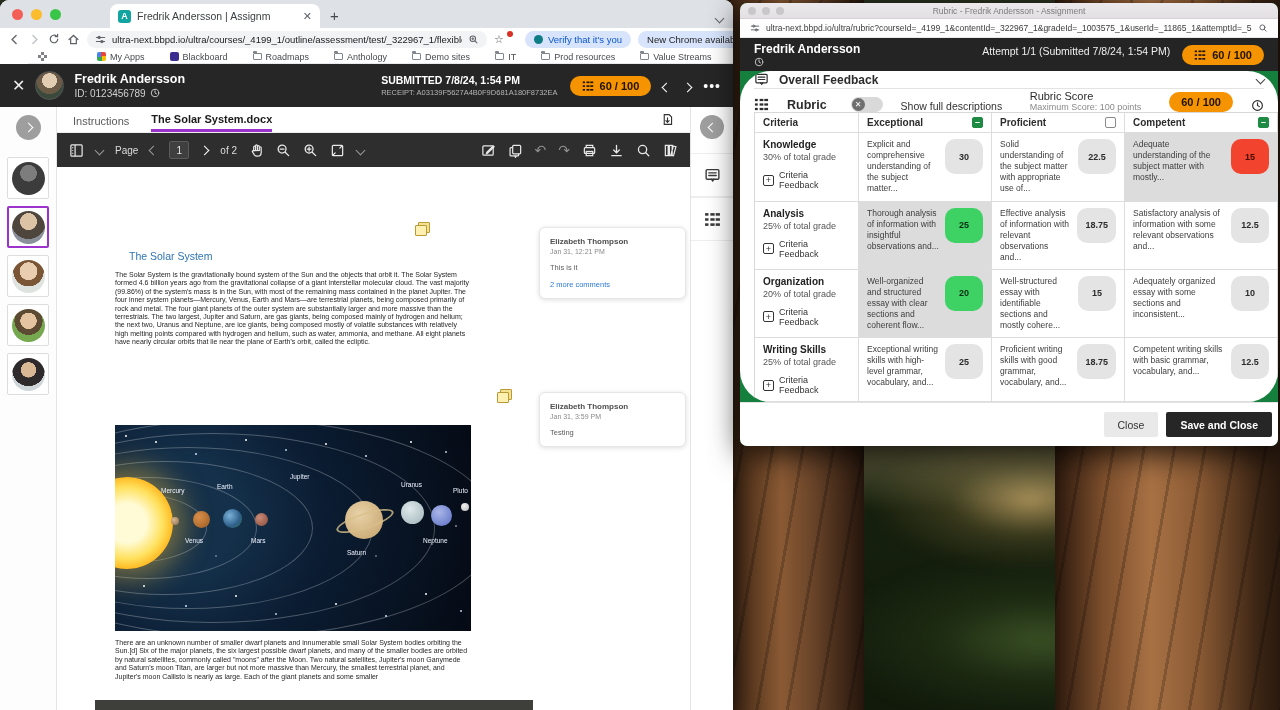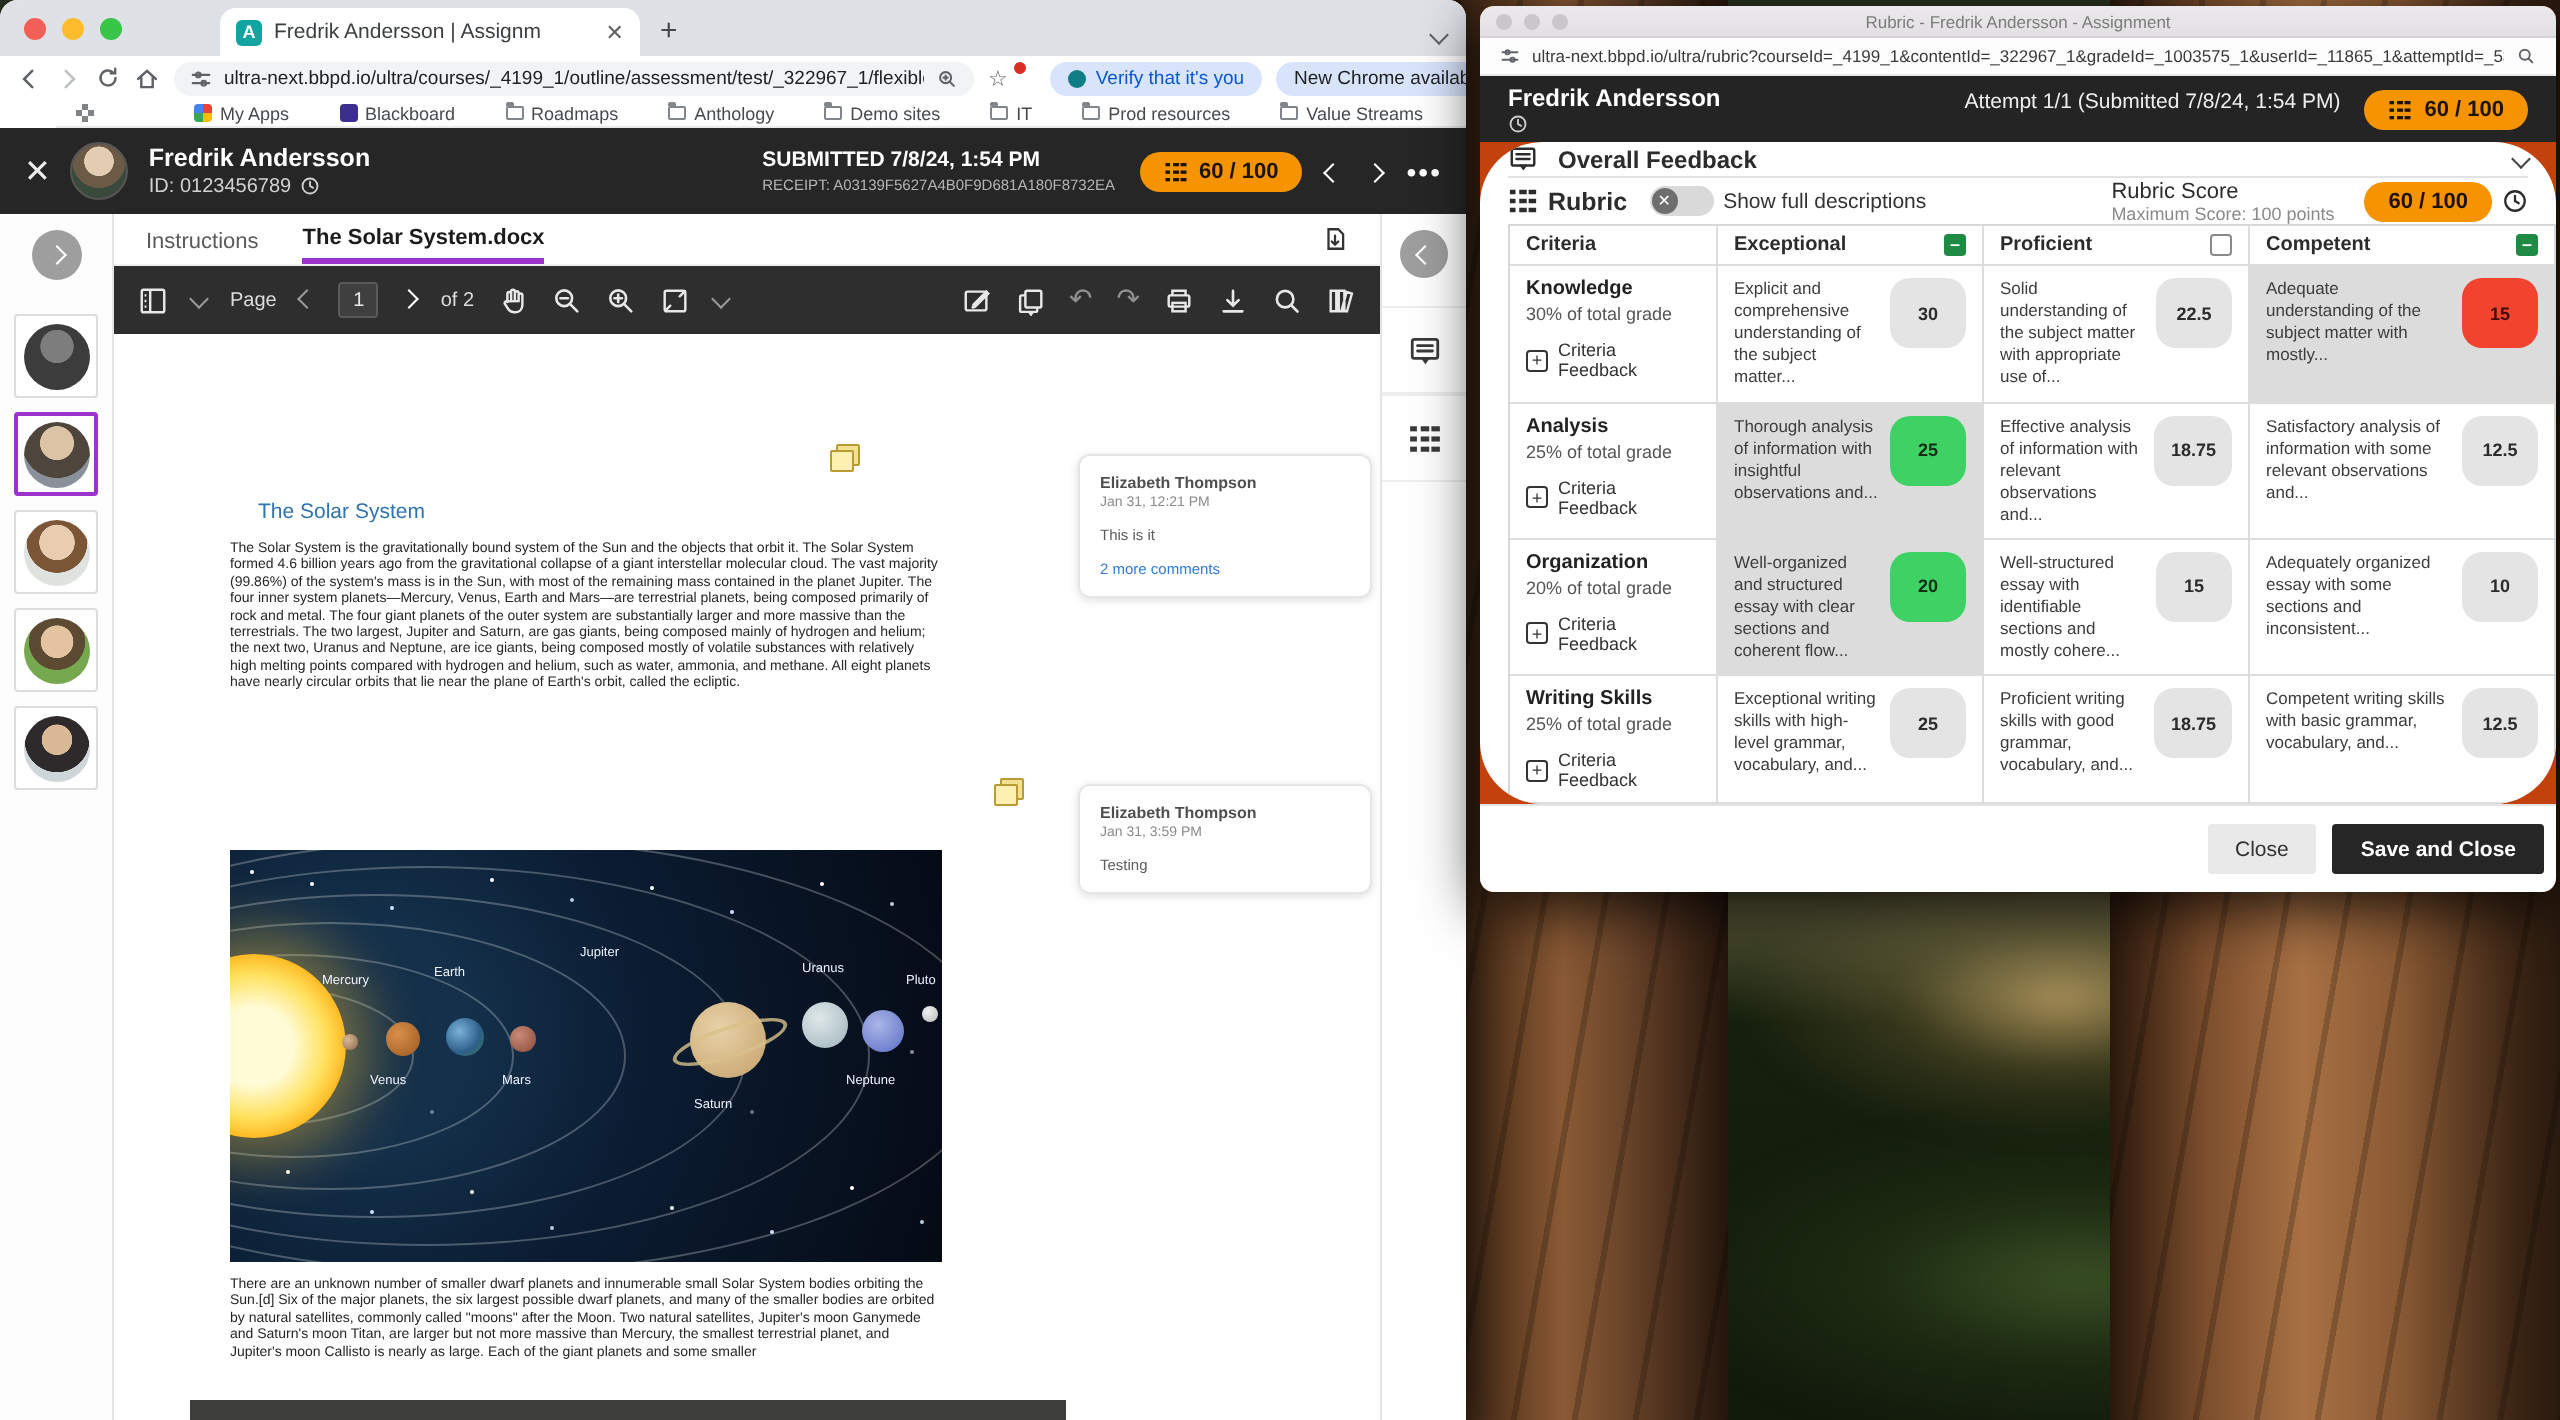--- a/index.html
+++ b/index.html
@@ -150,40 +150,40 @@
   .ccard .ctext { font-size:7.5px; color:#5c5c5c; margin-top:8px; }
   .ccard .clink { font-size:7.5px; color:#2f7bd8; margin-top:8px; }
 
   .sidetools { width:43px; background:#fff; border-left:1px solid #e4e4e4; display:flex; flex-direction:column; align-items:center; }
   .collapse-btn { width:24px; height:24px; border-radius:50%; background:#9e9e9e; color:#fff; display:flex;
       align-items:center; justify-content:center; margin:8px 0 14px; }
   .sd-btn { width:43px; height:44px; border-top:1px solid #eee; border-bottom:1px solid #eee; display:flex;
       align-items:center; justify-content:center; color:#3a3a3a; }
 
   
-  .win-right { position:absolute; left:740px; top:3px; width:538px; height:443px; background:#c2410c;
+  .win-right { position:absolute; left:740px; top:3px; width:538px; height:443px; background:#15803d;
       border-radius:7px; box-shadow:0 8px 30px #000c; overflow:hidden; display:flex; flex-direction:column; }
   .p-titlebar { height:16px; background:linear-gradient(#ebe9eb,#e2e0e2); display:flex; align-items:center;
       justify-content:center; font-size:8.5px; color:#7c7c7c; position:relative; border-bottom:1px solid #d4d2d4;}
   .p-lights { position:absolute; left:8px; display:flex; gap:6px; }
   .p-light { width:8px; height:8px; border-radius:50%; background:#c9c7c9; }
   .p-urlrow { height:19px; background:#fdfdfd; border-bottom:1px solid #e9e9e9; display:flex; align-items:center;
       gap:6px; padding:0 10px; font-size:8.5px; color:#3a3a3a; }
   .p-urlrow .u { white-space:nowrap; overflow:hidden; flex:1; }
   .p-header { height:33px; background:#242424; color:#fff; display:flex; align-items:center; padding:0 14px; }
   .p-name .n1 { font-size:12px; font-weight:bold; }
   .p-name .n2 { margin-top:1px; color:#ccc; }
   .p-hright { margin-left:auto; display:flex; align-items:flex-start; gap:12px; }
   .p-attempt { font-size:10.5px; color:#eee; }
 
   .p-body { flex:1; background:#fff; padding:0 14px; overflow:hidden; display:flex; flex-direction:column;border-radius:31px;}
   .ofrow { height:31px; display:flex; align-items:center; gap:10px; border-bottom:1px solid #e3e3e3; color:#2c2c2c;}
   .ofrow .lbl { font-size:12px; font-weight:bold; }
   .ofrow .chev { margin-left:auto; color:#444; }
-  .rubrow { height:40px; display:flex; align-items:center; gap:5px; color:#2c2c2c;}
+  .rubrow { height:40px; display:flex; align-items:flex-end; gap:18px; color:#2c2c2c;}
   .rubrow .lbl { font-size:12.5px; font-weight:bold; }
   .toggle { width:32px; height:15px; background:#d9d9d9; border-radius:8px; position:relative; margin-left:6px;}
   .toggle .knob { position:absolute; left:1px; top:1px; width:13px; height:13px; border-radius:50%; background:#6e6e6e;
       color:#fff; font-size:8px; display:flex; align-items:center; justify-content:center; }
   .tgl-lbl { font-size:10.5px; color:#333; }
   .rscore { margin-left:auto; text-align:left; }
   .rscore .t1 { font-size:11px; color:#2c2c2c; }
   .rscore .t2 { font-size:9px; color:#8a8a8a; }
   .rub-pill { margin-left:10px; }
 

